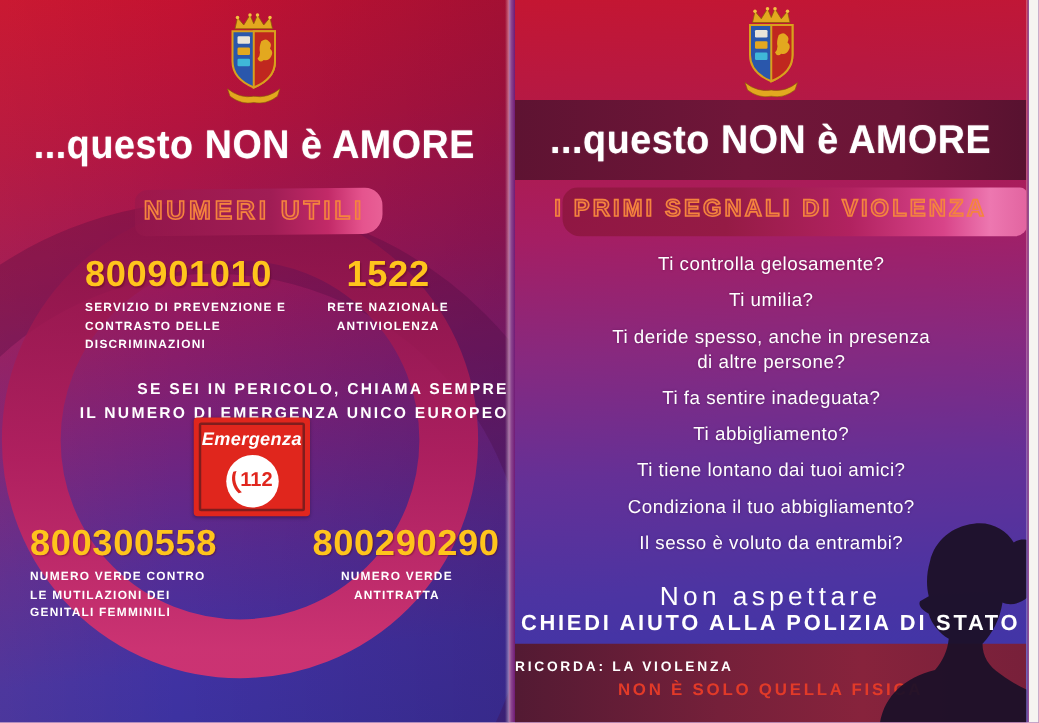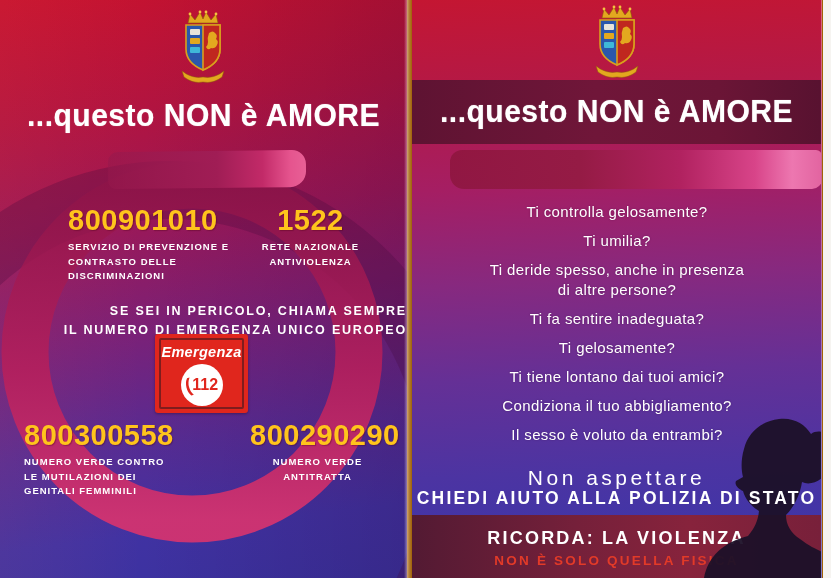--- a/index.html
+++ b/index.html
@@ -1,18 +1,18 @@
 <!DOCTYPE html>
 <html><head>
 <meta charset="utf-8">
 <style>
   * { margin:0; padding:0; box-sizing:border-box; }
   html,body { background:#ffffff; }
   body { font-family:"Liberation Sans", sans-serif; }
-  #canvas { position:relative; width:831px; height:578px; overflow:hidden; background:#a16207; }
+  #canvas { position:relative; width:831px; height:578px; overflow:hidden; background:#701a75; }
 
   
   .panel { position:absolute; top:0; height:578px; overflow:hidden; }
   #left-panel { left:0; width:407px;
     background:linear-gradient(173deg,#c6122f 0%, #b21440 20%, #9a1858 38%, #7a2178 56%, #552c94 74%, #4032a2 88%, #3a32a0 100%);
   }
   #left-panel .edge-shade { position:absolute; inset:0;
     background:linear-gradient(90deg, rgba(255,120,90,0.07) 0%, rgba(0,0,0,0) 35%, rgba(40,0,40,0.18) 100%); }
   #right-panel { left:412px; width:410px;
     background:linear-gradient(177deg,#c41632 0%, #b31947 16%, #a51e63 32%, #87297f 48%, #653096 64%, #4c34a2 80%, #3f35a8 92%, #3d33a3 100%);
@@ -84,22 +84,22 @@
     letter-spacing:0.4px; margin-bottom:9px; white-space:pre-line;
     text-shadow:0 0 2px rgba(60,10,60,0.4); }
 
   
   #non-aspettare { position:absolute; top:466px; width:100%; text-align:center; color:#ffffff;
     font-size:21px; font-weight:400; letter-spacing:3.5px; z-index:3; }
   #chiedi-aiuto { position:absolute; top:488px; width:100%; text-align:center; color:#ffffff;
     font-size:17.5px; font-weight:700; letter-spacing:2.2px; z-index:3; white-space:nowrap; }
   #footer-band { position:absolute; top:515px; left:0; width:100%; height:63px; z-index:1;
     background:linear-gradient(90deg,#531a33 0%, #75203a 40%, #87233c 68%, #78203a 100%); }
-  #footer-band .line1 { margin-top:13px; text-align:center; color:#ffffff; font-weight:700;
-    font-size:18px; letter-spacing:2.2px; position:relative; z-index:3; }
+  #footer-band .line1 { margin-top:13px; color:#ffffff; font-weight:700;
+    font-size:11px; letter-spacing:2.2px; position:relative; z-index:3; }
   #footer-band .line2 { margin-top:4px; text-align:center; color:#e23a28; font-weight:700;
     font-size:13.5px; letter-spacing:2.2px; position:relative; z-index:3; }
 
   
   #silhouette { position:absolute; top:0; left:0; z-index:2; pointer-events:none; }
 </style>
 </head>
 <body>
 
 <div id="canvas">
@@ -130,20 +130,21 @@
       <rect x="12" y="20" width="10" height="6" rx="1" fill="#e8e4da"></rect>
       <rect x="12" y="29" width="10" height="6" rx="1" fill="#e3a81f"></rect>
       <rect x="12" y="38" width="10" height="6" rx="1" fill="#3fb8d8"></rect>
       <path d="M31,24 q4,-3 6,0 q3,2 1,6 q3,2 1,6 q-2,4 -6,3 q-3,3 -5,-1 q2,-2 2,-5 q-1,-4 1,-9 Z" fill="#e3a81f"></path>
       <path d="M4,62 q10,8 21,6 q11,2 21,-6 l-2,6 q-9,7 -19,5 q-10,2 -19,-5 Z" fill="#e3a81f" stroke="#8a5c08" stroke-width="0.5"></path>
     </svg>
 
     <div class="page-title">...questo NON è AMORE</div>
 
     <div class="brush" id="numeri-brush"></div>
+    <div class="outline-header" id="numeri-utili">NUMERI UTILI</div>
 
     <div class="hotline" id="hotline-1">
       <div class="num">800901010</div>
       <div class="cap">SERVIZIO DI PREVENZIONE E
 CONTRASTO DELLE
 DISCRIMINAZIONI</div>
     </div>
     <div class="hotline" id="hotline-2">
       <div class="num">1522</div>
       <div class="cap">RETE NAZIONALE
@@ -191,28 +192,29 @@
       <rect x="12" y="38" width="10" height="6" rx="1" fill="#3fb8d8"></rect>
       <path d="M31,24 q4,-3 6,0 q3,2 1,6 q3,2 1,6 q-2,4 -6,3 q-3,3 -5,-1 q2,-2 2,-5 q-1,-4 1,-9 Z" fill="#e3a81f"></path>
       <path d="M4,62 q10,8 21,6 q11,2 21,-6 l-2,6 q-9,7 -19,5 q-10,2 -19,-5 Z" fill="#e3a81f" stroke="#8a5c08" stroke-width="0.5"></path>
     </svg>
 
     <div class="title-band">
       <div class="page-title">...questo NON è AMORE</div>
     </div>
 
     <div class="brush" id="segnali-brush"></div>
+    <div class="outline-header" id="primi-segnali">I PRIMI SEGNALI DI VIOLENZA</div>
 
     <div id="warning-signs">
       <div class="warning-sign">Ti controlla gelosamente?</div>
       <div class="warning-sign">Ti umilia?</div>
       <div class="warning-sign">Ti deride spesso, anche in presenza
 di altre persone?</div>
       <div class="warning-sign">Ti fa sentire inadeguata?</div>
-      <div class="warning-sign">Ti gelosamente?</div>
+      <div class="warning-sign">Ti abbigliamento?</div>
       <div class="warning-sign">Ti tiene lontano dai tuoi amici?</div>
       <div class="warning-sign">Condiziona il tuo abbigliamento?</div>
       <div class="warning-sign">Il sesso è voluto da entrambi?</div>
     </div>
 
     <div id="non-aspettare">Non aspettare</div>
     <div id="chiedi-aiuto">CHIEDI AIUTO ALLA POLIZIA DI STATO</div>
 
     <div id="footer-band">
       <div class="line1">RICORDA: LA VIOLENZA</div>

